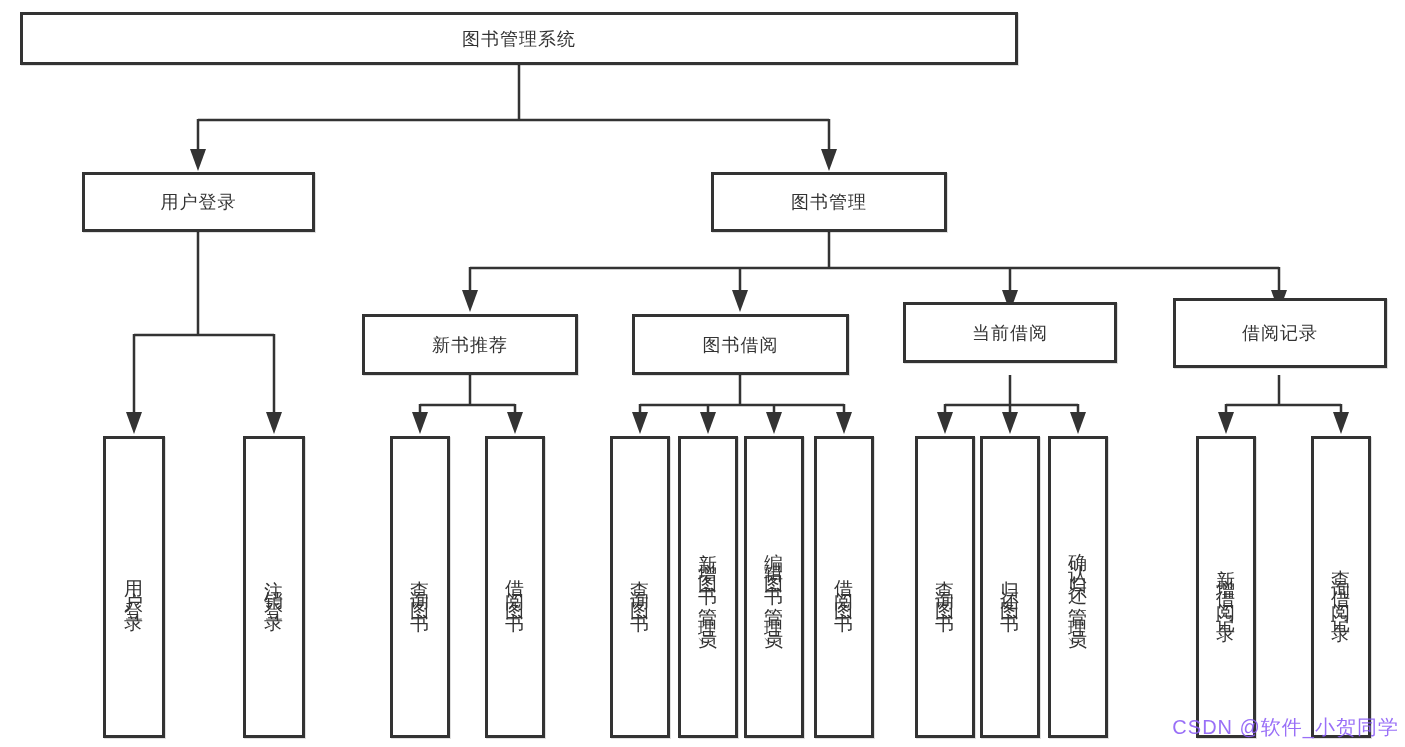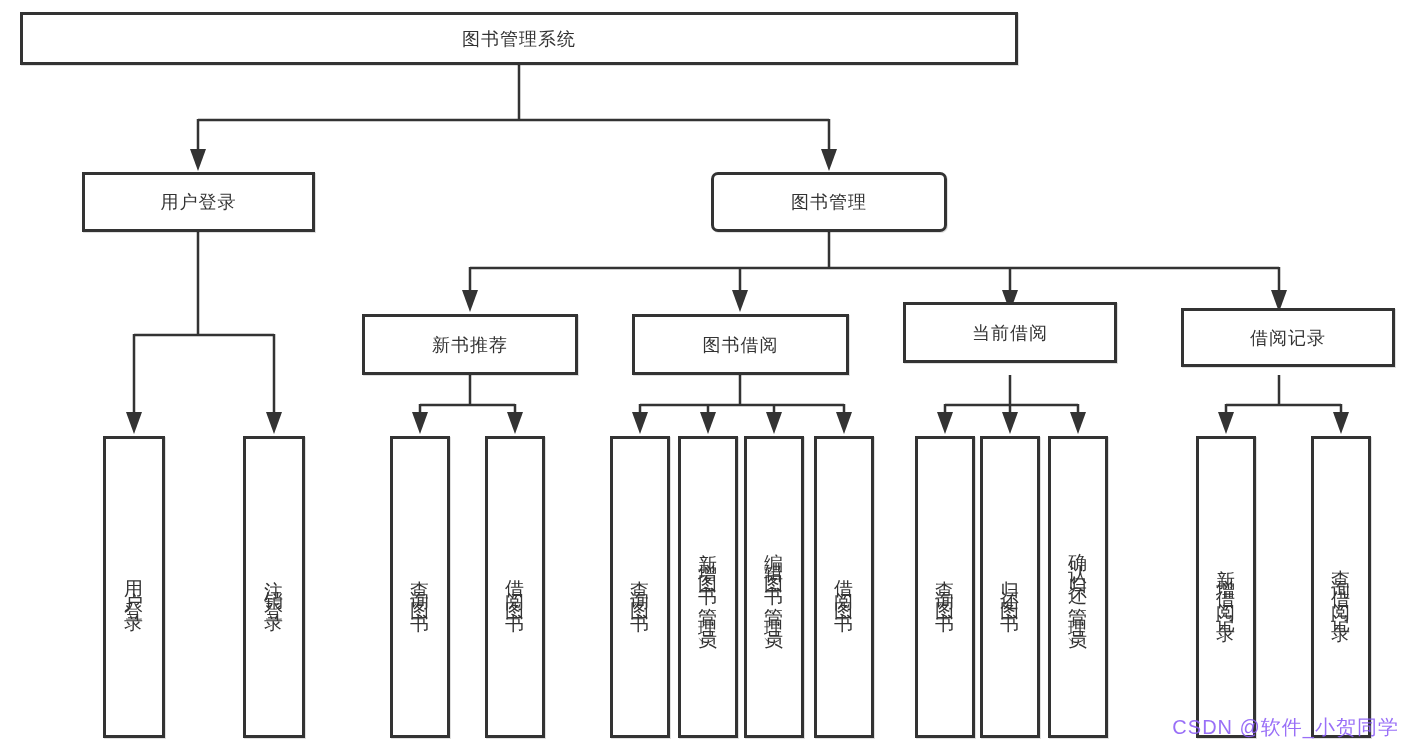--- a/index.html
+++ b/index.html
@@ -39,26 +39,26 @@
     writing-mode: vertical-rl;
     font-size: 19px;
     letter-spacing: 11px;
     line-height: 1;
     max-height: 290px;
   }
   
   .n-root  { left: 20px;  top: 12px;  width: 998px; height: 53px; }
   
   .n-login { left: 82px;  top: 172px; width: 233px; height: 60px; }
-  .n-mgmt  { left: 711px; top: 172px; width: 236px; height: 60px; border-radius: 7px; }
+  .n-mgmt  { left: 711px; top: 172px; width: 236px; height: 60px; }
   
   .n-newbook { left: 362px;  top: 314px; width: 216px; height: 61px; }
   .n-borrow  { left: 632px;  top: 314px; width: 217px; height: 61px; }
   .n-current { left: 903px;  top: 302px; width: 214px; height: 61px; }
-  .n-records { left: 1173px; top: 308px; width: 214px; height: 59px; margin-left: 8px; }
+  .n-records { left: 1173px; top: 298px; width: 214px; height: 70px; }
   
   .leaf { top: 436px; height: 302px; width: 62px; }
   .l-a1 { left: 103px; }
   .l-a2 { left: 243px; }
   .l-b1 { left: 390px; width: 60px; }
   .l-b2 { left: 485px; width: 60px; }
   .l-c1 { left: 610px; width: 60px; }
   .l-c2 { left: 678px; width: 60px; }
   .l-c3 { left: 744px; width: 60px; }
   .l-c4 { left: 814px; width: 60px; }

